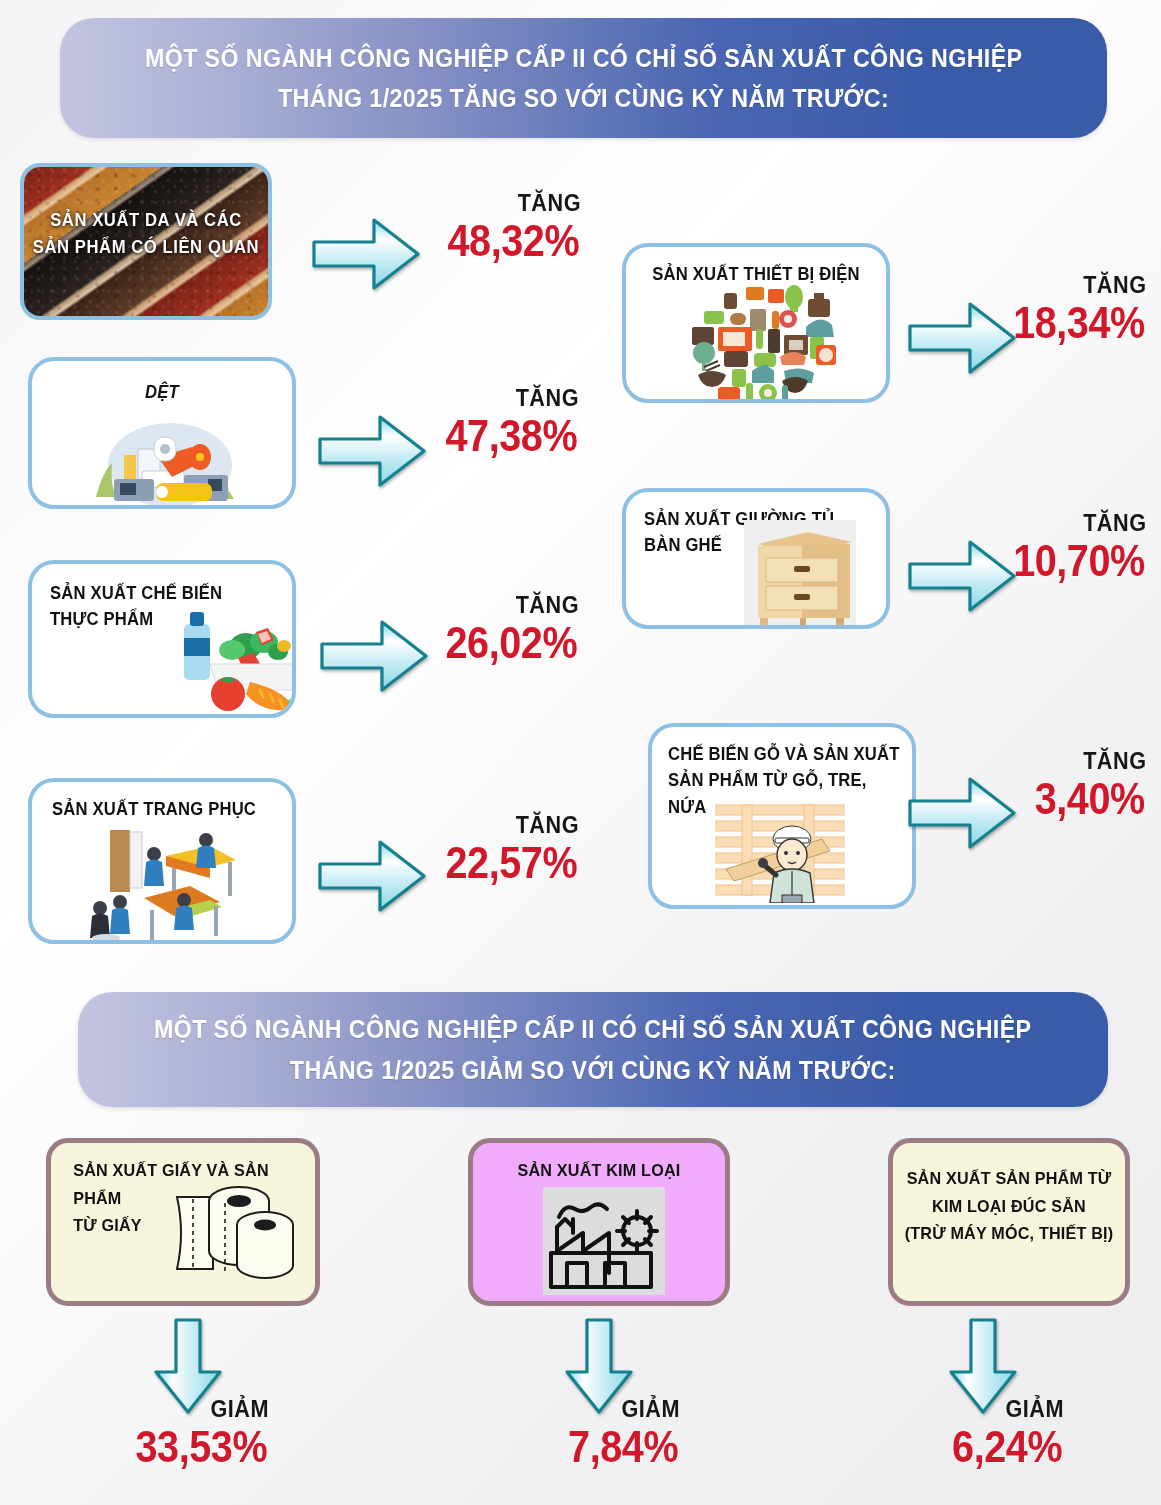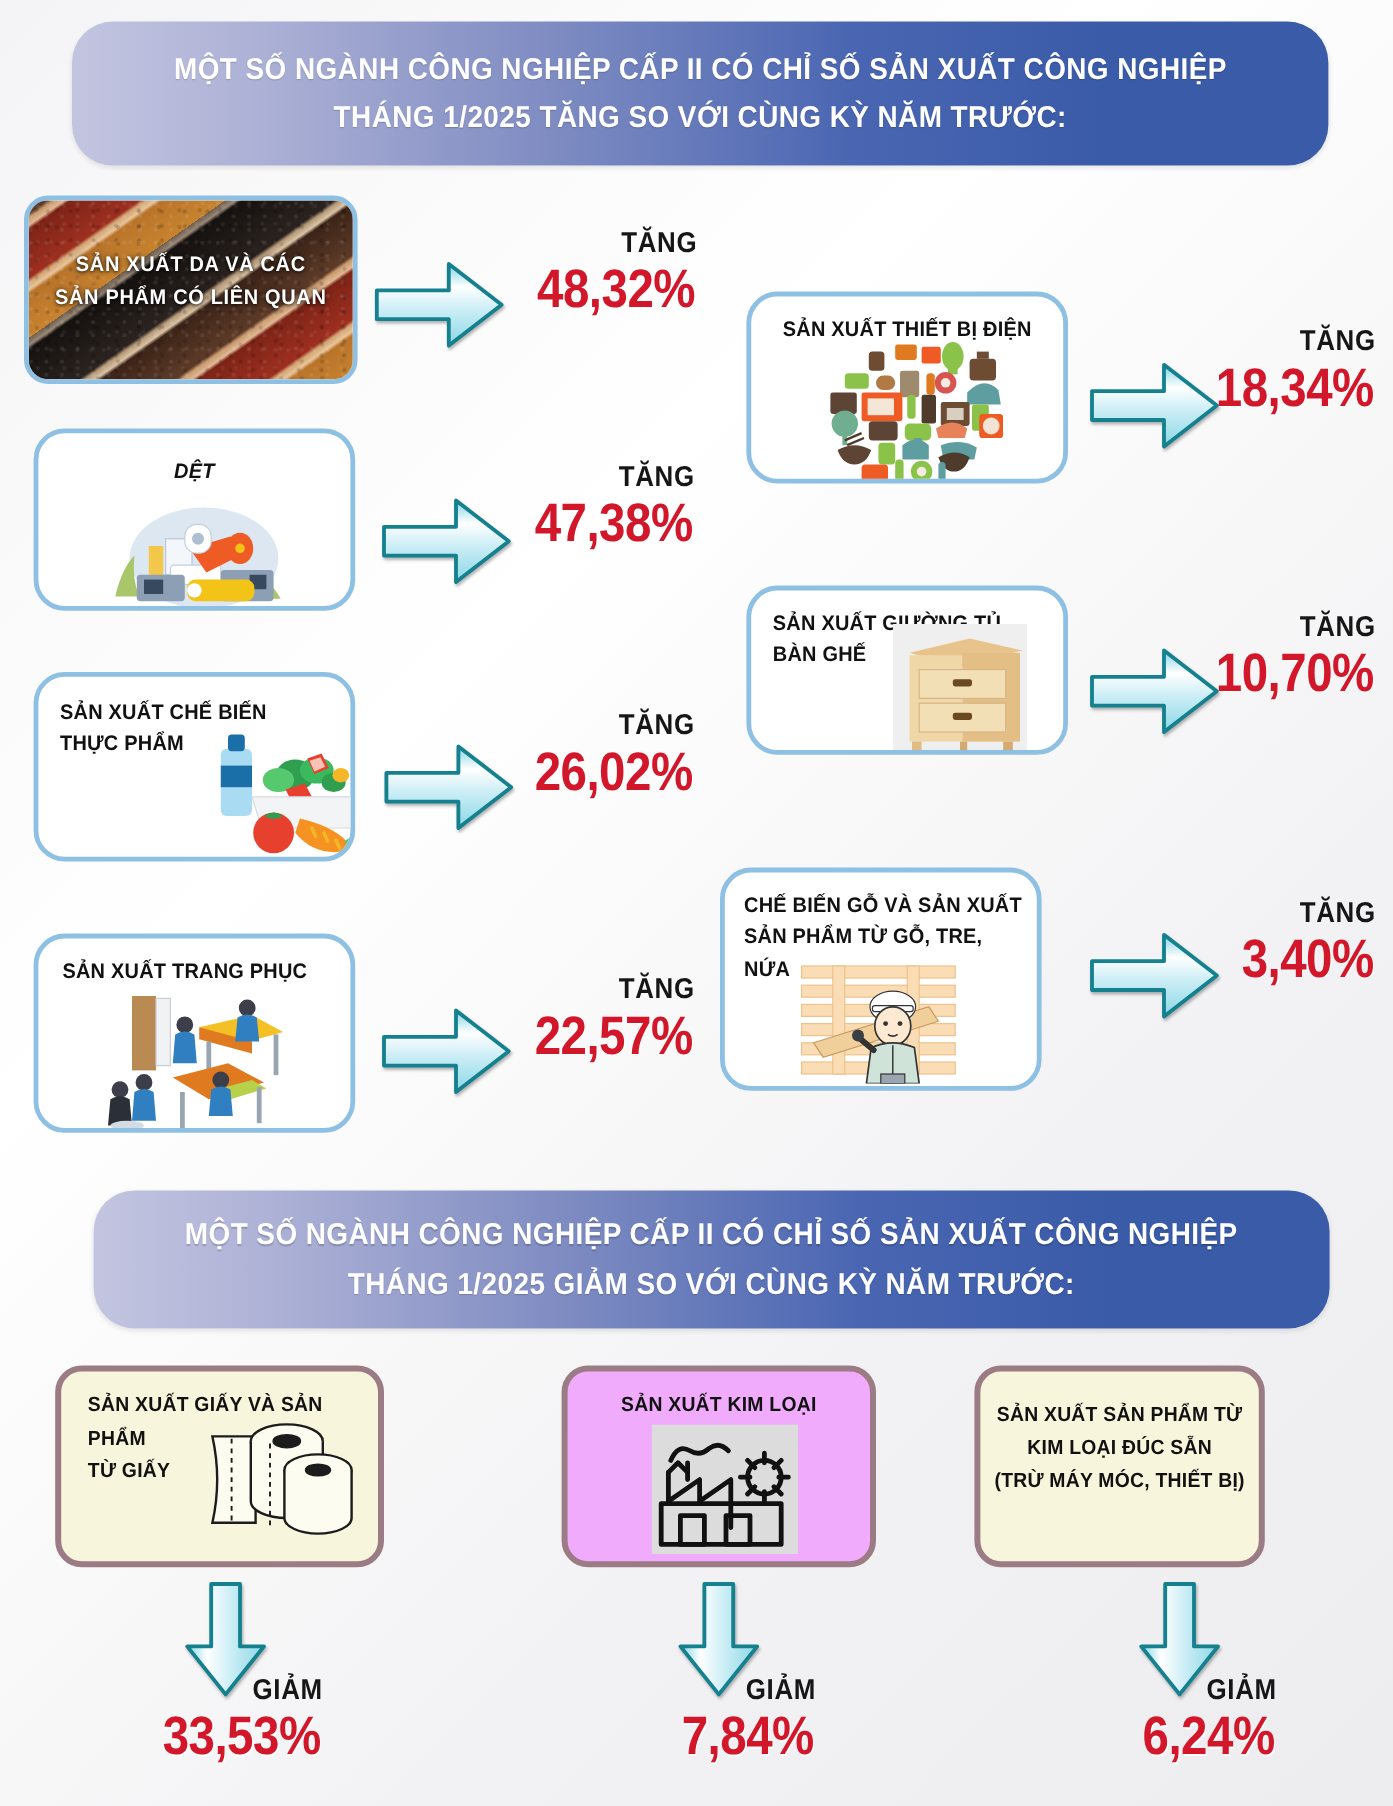--- a/index.html
+++ b/index.html
@@ -142,21 +142,21 @@
   .icon-wrap { position: absolute; }
 </style>
 </head>
 <body>
 
 <div class="banner" id="banner-top">
   <div class="banner-line">MỘT SỐ NGÀNH CÔNG NGHIỆP CẤP II CÓ CHỈ SỐ SẢN XUẤT CÔNG NGHIỆP</div>
   <div class="banner-line">THÁNG 1/2025 TĂNG SO VỚI CÙNG KỲ NĂM TRƯỚC:</div>
 </div>
 
-<div class="card" id="card-leather" style="left:20px; top:163px; width:278px; height:157px; border-radius:20px;">
+<div class="card" id="card-leather" style="left:20px; top:163px; width:252px; height:157px; border-radius:20px;">
   <div class="leather"></div>
   <div class="leather-grain"></div>
   <div class="leather-label">
     <div>SẢN XUẤT DA VÀ CÁC</div>
     <div>SẢN PHẨM CÓ LIÊN QUAN</div>
   </div>
 </div>
 
 <svg class="arrow-right" style="left:312px; top:216px;" width="108" height="76" viewBox="0 0 108 76">
   <defs>
@@ -407,21 +407,21 @@
     </linearGradient>
   </defs>
   <polygon points="2,26 62,26 62,4 106,38 62,72 62,50 2,50" fill="url(#agr6)" stroke="#15818f" stroke-width="3.2" stroke-linejoin="round"></polygon>
 </svg>
 
 <div class="valblock" style="left:985px; top:510px; width:170px;">
   <div class="vlabel">TĂNG</div>
   <div class="vnum">10,70%</div>
 </div>
 
-<div class="card" id="card-wood" style="left:600px; top:723px; width:268px; height:186px;">
+<div class="card" id="card-wood" style="left:648px; top:723px; width:268px; height:186px;">
   <div class="card-title" style="position:absolute; left:16px; top:14px;">
     <div>CHẾ BIẾN GỖ VÀ SẢN XUẤT</div>
     <div>SẢN PHẨM TỪ GỖ, TRE, NỨA</div>
   </div>
   <svg class="icon-wrap" style="left:54px; top:72px;" width="166" height="104" viewBox="0 0 166 104">
 
     <g fill="#fbddb5" stroke="#eec28c">
       <rect x="10" y="6" width="128" height="10"></rect>
       <rect x="10" y="22" width="128" height="10"></rect>
       <rect x="10" y="38" width="128" height="10"></rect>
@@ -535,21 +535,21 @@
     </linearGradient>
   </defs>
   <polygon points="24,2 48,2 48,54 68,54 36,94 4,54 24,54" fill="url(#agd2)" stroke="#15818f" stroke-width="3.2" stroke-linejoin="round"></polygon>
 </svg>
 
 <div class="valblock" style="left:509px; top:1396px; width:180px;">
   <div class="vlabel">GIẢM</div>
   <div class="vnum">7,84%</div>
 </div>
 
-<div class="bcard cream" id="bcard-fabmetal" style="left:812px; top:1138px; width:242px; height:168px;">
+<div class="bcard cream" id="bcard-fabmetal" style="left:888px; top:1138px; width:242px; height:168px;">
   <div class="bcard-title" style="position:absolute; left:0; right:0; top:22px; text-align:center;">
     <div>SẢN XUẤT SẢN PHẨM TỪ</div>
     <div>KIM LOẠI ĐÚC SẴN</div>
     <div>(TRỪ MÁY MÓC, THIẾT BỊ)</div>
   </div>
 </div>
 
 <svg class="arrow-down" style="left:947px; top:1318px;" width="72" height="96" viewBox="0 0 72 96">
   <defs>
     <linearGradient id="agd3" x1="0" y1="0" x2="1" y2="0">

